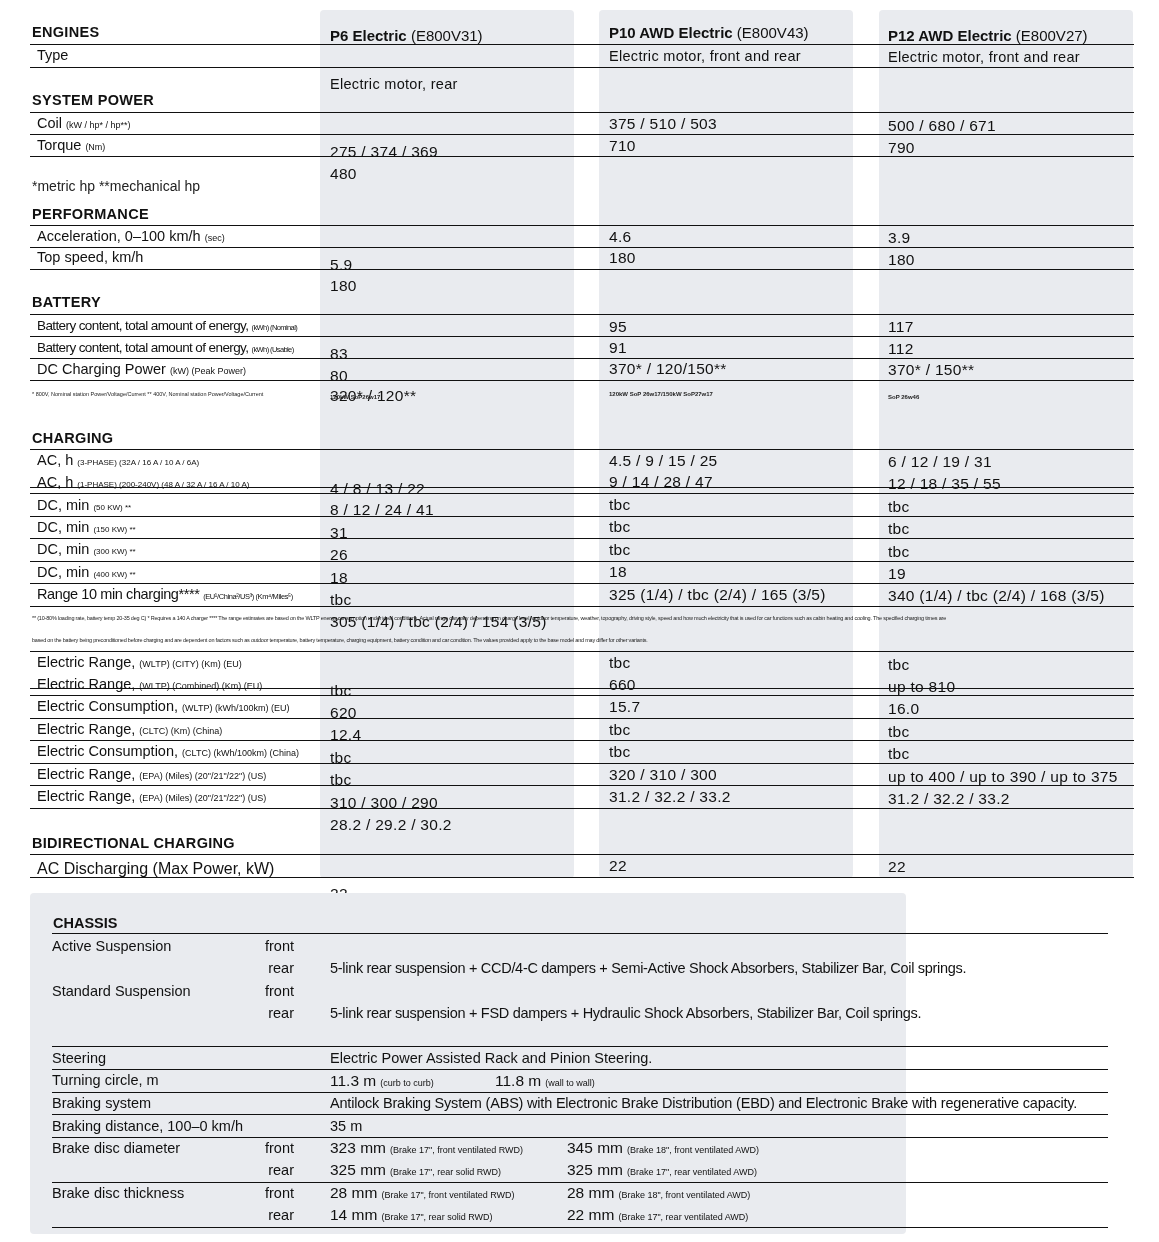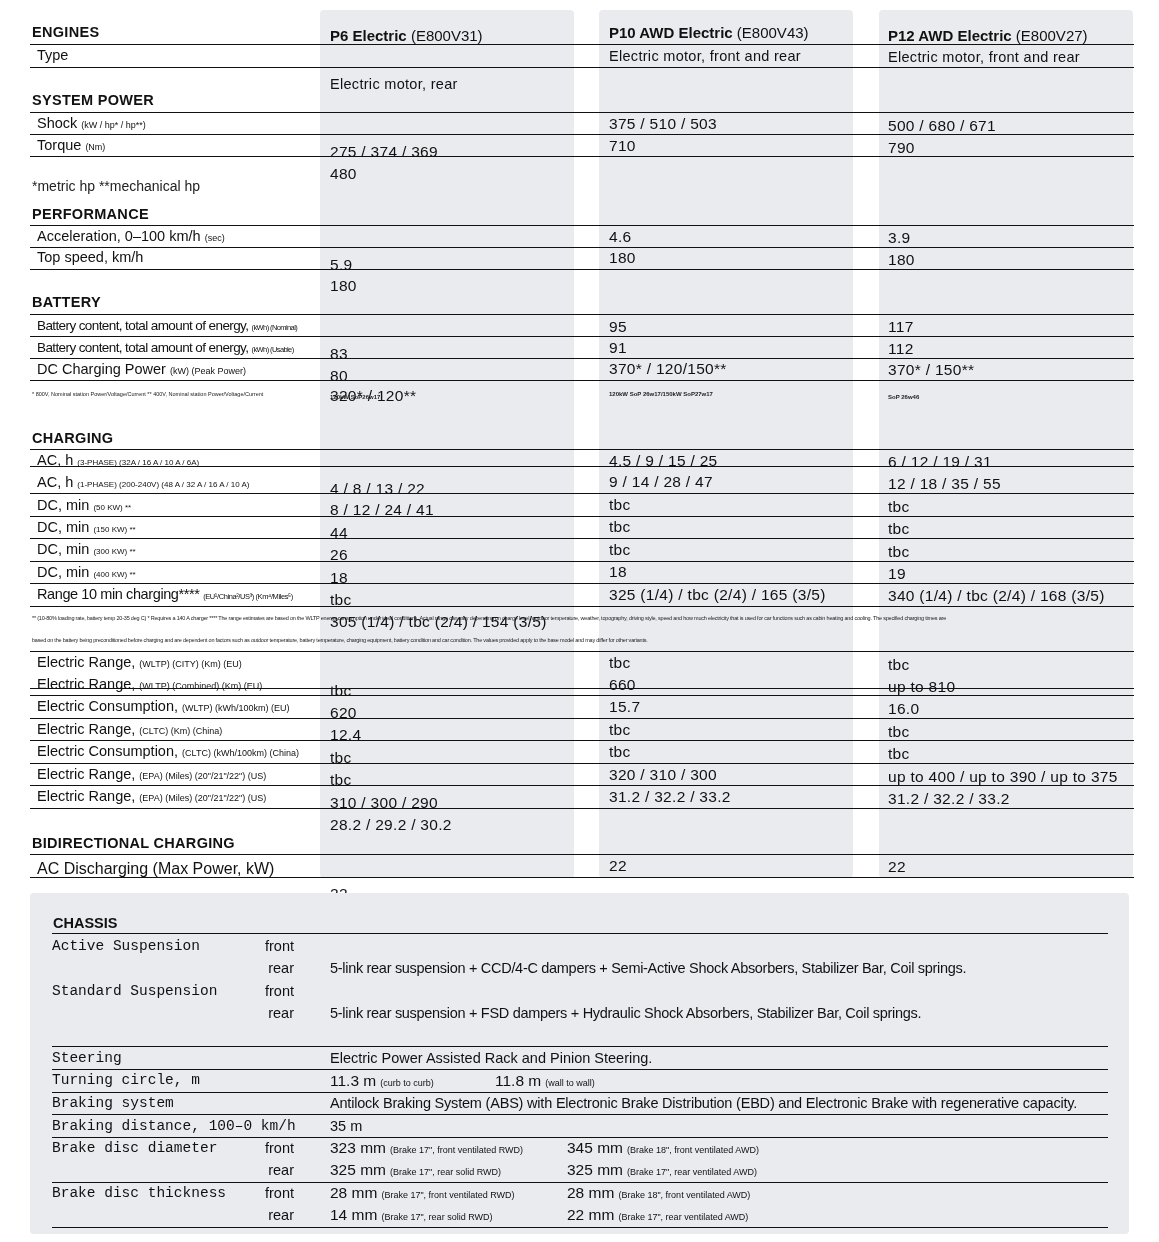--- a/index.html
+++ b/index.html
@@ -23,24 +23,24 @@
   .v.c3 { left: 858px; }
 
   .sec-title { position: absolute; left: 2px; font-weight: bold; font-size: 14.5px; letter-spacing: 0.3px; }
   .hdr { position: absolute; font-size: 15px; white-space: nowrap; }
   .hdr b { font-weight: bold; }
 
   .fn { position: absolute; font-size: 7px; white-space: nowrap; color: #222; }
   .fn-long { position: absolute; left: 2px; font-size: 5.5px; white-space: nowrap; color: #222; letter-spacing: -0.2px; }
 
   
-  .chassis { position: absolute; left: 30px; top: 893px; width: 1099px; height: 341px; background: #e9ebef; border-radius: 4px; }
+  .chassis { position: absolute; left: 30px; top: 893px; width: 876px; height: 341px; background: #e9ebef; border-radius: 4px; }
   .ch-title { position: absolute; left: 23px; top: 22px; font-weight: bold; font-size: 14.5px; }
   .ch-line { position: absolute; left: 22px; width: 1056px; border-top: 1.5px solid #111; }
-  .ch-lbl { position: absolute; left: 22px; font-size: 14.5px; white-space: nowrap; font-family: Liberation Mono, monospace; }
+  .ch-lbl { position: absolute; left: 22px; font-size: 14.5px; white-space: nowrap; }
   .ch-pos { position: absolute; font-size: 14.5px; width: 60px; text-align: right; left: 204px; }
   .ch-val { position: absolute; left: 300px; font-size: 14.5px; white-space: nowrap; }
   .ch-val2 { position: absolute; left: 537px; font-size: 14.5px; white-space: nowrap; }
   .ch-val small, .ch-val2 small { font-size: 9px; }
   .ch-big { font-size: 15.5px; text-align: center; }
 </style>
 </head>
 <body>
 
 <div class="col-bg c1"></div>
@@ -55,21 +55,21 @@
   <div class="hdr" style="left:858px;top:27px"><b>P12 AWD Electric</b> <span>(E800V27)</span></div>
   <div class="row" style="top:44px;height:24px;border-top:1.5px solid #111">
     <span class="lbl" style="top:2px">Type</span>
     <span class="v c1" style="top:5px;font-size:14.5px">Electric motor, rear</span>
     <span class="v c2" style="top:3px;font-size:14.5px">Electric motor, front and rear</span>
     <span class="v c3" style="top:4px;font-size:14.5px">Electric motor, front and rear</span>
   </div>
 
   <div class="sec-title" style="top:92px">SYSTEM POWER</div>
   <div class="row" style="top:112px;height:23px;border-top:1.5px solid #111">
-    <span class="lbl" style="top:2px"><span>Shock</span> <small>(kW / hp* / hp**)</small></span>
+    <span class="lbl" style="top:2px"><span>Coil</span> <small>(kW / hp* / hp**)</small></span>
     <span class="v c1" style="top:4px">275 / 374 / 369</span>
     <span class="v c2" style="top:2px">375 / 510 / 503</span>
     <span class="v c3" style="top:4px">500 / 680 / 671</span>
   </div>
   <div class="row" style="top:135px;height:22px">
     <span class="lbl" style="top:2px"><span>Torque</span> <small>(Nm)</small></span>
     <span class="v c1" style="top:4px">480</span>
     <span class="v c2" style="top:2px">710</span>
     <span class="v c3" style="top:4px">790</span>
   </div>
@@ -107,35 +107,35 @@
     <span class="v c1" style="top:2px">320* / 120**</span>
     <span class="v c2" style="top:1px">370* / 120/150**</span>
     <span class="v c3" style="top:2px">370* / 150**</span>
   </div>
   <div class="fn" style="left:2px;top:391px;font-size:5.5px">* 800V, Nominal station Power/Voltage/Current ** 400V, Nominal station Power/Voltage/Current</div>
   <div class="fn" style="left:300px;top:394px;font-size:6px;font-weight:bold">120kW SoP26w17</div>
   <div class="fn" style="left:579px;top:391px;font-size:6px;font-weight:bold">120kW SoP 26w17/150kW SoP27w17</div>
   <div class="fn" style="left:858px;top:394px;font-size:6px;font-weight:bold">SoP 26w46</div>
 
   <div class="sec-title" style="top:430px">CHARGING</div>
-  <div class="row" style="top:449px;height:18px;border-top:1.5px solid #111">
+  <div class="row" style="top:449px;height:39px;border-top:1.5px solid #111">
     <span class="lbl" style="top:2px"><span>AC, h</span> <small style="font-size:8px">(3-PHASE) (32A / 16 A / 10 A / 6A)</small></span>
     <span class="v c1" style="top:4px">4 / 8 / 13 / 22</span>
     <span class="v c2" style="top:2px">4.5 / 9 / 15 / 25</span>
     <span class="v c3" style="top:3px">6 / 12 / 19 / 31</span>
   </div>
   <div class="row" style="top:472px;height:22px">
     <span class="lbl" style="top:2px"><span>AC, h</span> <small style="font-size:8px">(1-PHASE) (200-240V) (48 A / 32 A / 16 A / 10 A)</small></span>
     <span class="v c1" style="top:3px">8 / 12 / 24 / 41</span>
     <span class="v c2" style="top:1px">9 / 14 / 28 / 47</span>
     <span class="v c3" style="top:3px">12 / 18 / 35 / 55</span>
   </div>
   <div class="row" style="top:494px;height:23px">
     <span class="lbl" style="top:3px"><span>DC, min</span> <small style="font-size:8px">(50 KW) **</small></span>
-    <span class="v c1" style="top:4px">44</span>
+    <span class="v c1" style="top:4px">31</span>
     <span class="v c2" style="top:2px">tbc</span>
     <span class="v c3" style="top:4px">tbc</span>
   </div>
   <div class="row" style="top:517px;height:22px">
     <span class="lbl" style="top:2px"><span>DC, min</span> <small style="font-size:8px">(150 KW) **</small></span>
     <span class="v c1" style="top:3px">26</span>
     <span class="v c2" style="top:1px">tbc</span>
     <span class="v c3" style="top:3px">tbc</span>
   </div>
   <div class="row" style="top:539px;height:23px">

